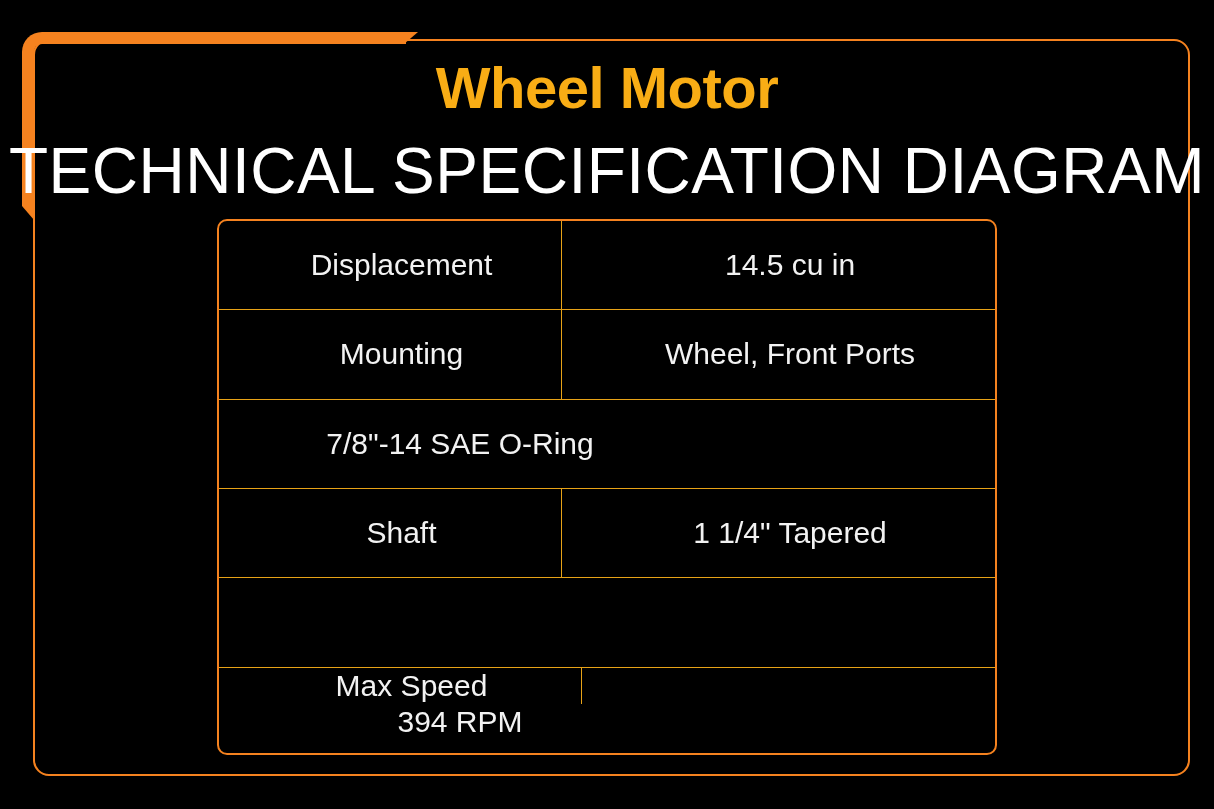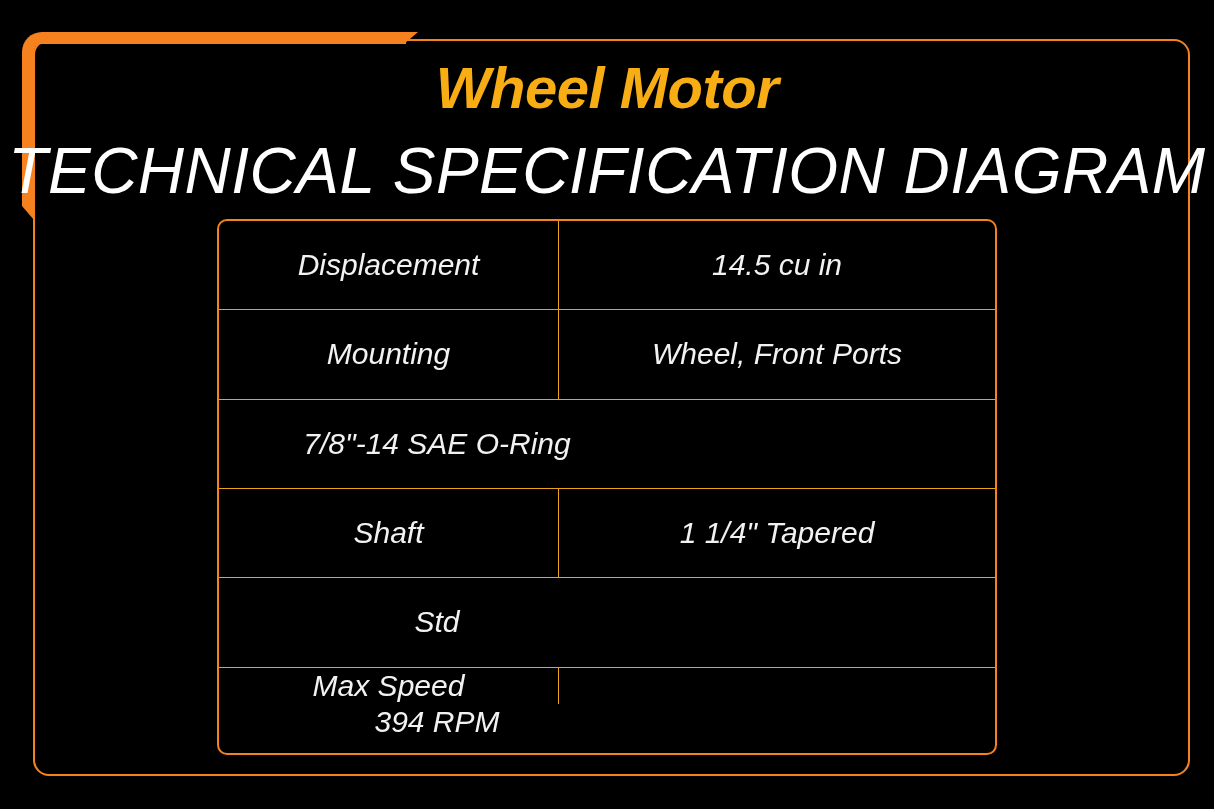--- a/index.html
+++ b/index.html
@@ -17,21 +17,20 @@
     position: relative;
   }
 
   
   #poster {
     position: absolute;
     top: 0; left: 0;
     width: 1214px;
     height: 809px;
     background: #000000;
-    font-style: italic;
   }
 
   
   .accent-bar {
     position: absolute;
     left: 22px;
     top: 32px;
     width: 384px;
     height: 174px;
     border-top: 12px solid var(--accent);
@@ -124,20 +123,21 @@
     display: flex;
     align-items: center;
     justify-content: center;
     color: var(--cell-color);
     font-size: 30px;
     font-weight: 400;
     text-align: center;
     padding: 0 10px;
     line-height: 1.2;
     white-space: nowrap;
+    margin-left: 23px;
   }
 
   .spec-cell.label {
     width: 340px;
     border-right: 1.5px solid var(--table-line);
   }
 
   .spec-cell.value {
     width: 436px;
   }
@@ -169,21 +169,20 @@
     <div class="spec-row">
       <div class="spec-cell value">7/8"-14 SAE O-Ring</div>
     </div>
 
     <div class="spec-row">
       <div class="spec-cell label">Shaft</div>
       <div class="spec-cell value">1 1/4" Tapered</div>
     </div>
 
     <div class="spec-row">
-      <div class="spec-cell value">Std</div>
     </div>
 
     <div class="spec-row">
       <div class="spec-cell label">Max Speed</div>
       <div class="spec-cell value">394 RPM</div>
     </div>
 
   </div>
 </div>
 

